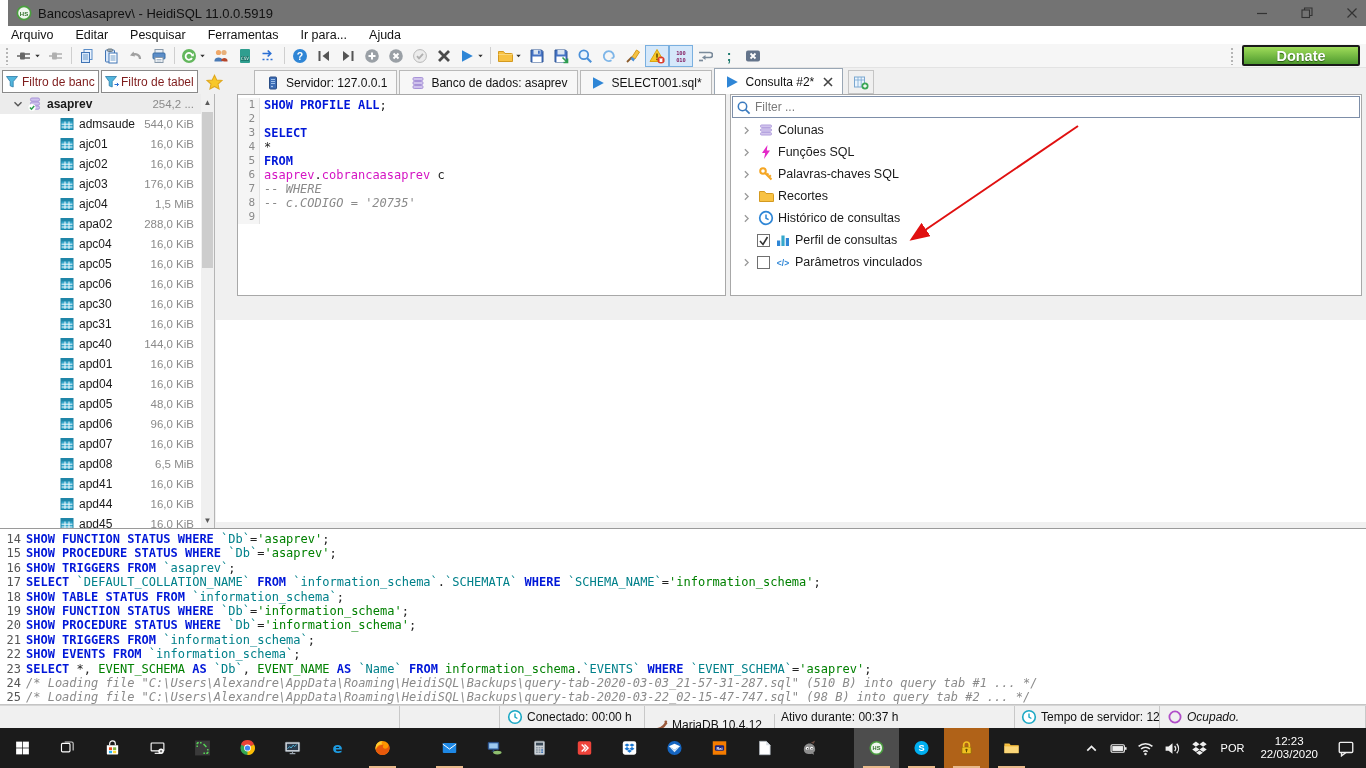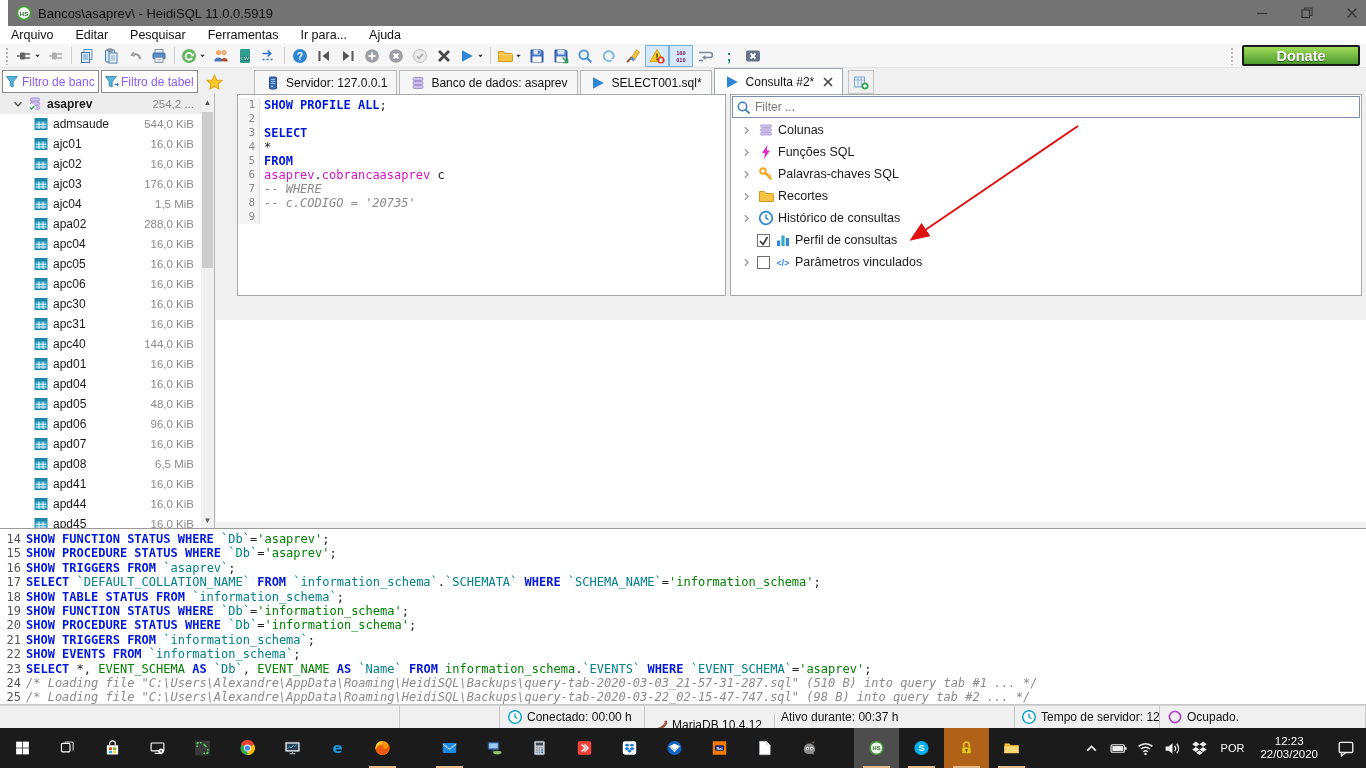--- a/index.html
+++ b/index.html
@@ -23,36 +23,36 @@
   .tbsep{width:1px;height:17px;background:#cfcfcf;margin:0 3px}
   .ic{display:inline-flex;width:17px;height:17px;align-items:center;justify-content:center}
   .ic svg{width:16px;height:16px}
   .caret{margin-left:1px;display:inline-flex}
   .caret svg{width:9px;height:9px}
   .donate{position:absolute;right:6px;top:1px;height:21px;width:118px;border:2px solid #1a1a1a;border-radius:2px;background:linear-gradient(#9fdc5a,#4e9a2e);color:#fff;font-weight:bold;font-size:14.5px;display:flex;align-items:center;justify-content:center;text-shadow:0 1px 1px #2a5a14}
   .dgrip{position:absolute;right:128px;top:3px}
   
   .subbar{left:0;top:68px;width:1366px;height:26px;background:#f0f0f0;display:flex;align-items:flex-end}
   .filterbox{position:relative;width:97px;height:23px;margin:1px 0 1px 2px;border:1px solid #8a8a8a;background:#fff}
-  .filterbox input{width:100%;height:100%;border:0;outline:0;padding-left:19px;font-size:12px;color:#8b5cf6;font-family:inherit;background:transparent}
+  .filterbox input{width:100%;height:100%;border:0;outline:0;padding-left:19px;font-size:12px;color:#7f1d1d;font-family:inherit;background:transparent}
   .filterbox .ic{position:absolute;left:1px;top:2px}
   .starbtn{width:24px;height:24px;display:flex;align-items:center;justify-content:center;margin:0 4px}
   .tabstrip{display:flex;align-items:flex-end;margin-left:24px;height:26px}
   .tab{height:24px;display:flex;align-items:center;padding:0 9px;background:#f7f7f7;border:1px solid #b9b9b9;border-bottom:none;margin-right:2px;font-size:12px;color:#111;gap:5px}
   .tab.active{background:#fff;height:26px;border-color:#9aa7b5}
   .tabx{display:inline-flex;margin-left:4px}
   .tabx svg{width:10px;height:10px}
   .newtab{width:26px;height:24px;display:flex;align-items:center;justify-content:center;background:#f0f0f0;border:1px solid #c5c5c5;margin-left:3px}
   
   .sidebar{left:0;top:94px;width:215px;height:434px;background:#fff;border-right:1px solid #b5b5b5;overflow:hidden}
   .tree{position:absolute;left:0;top:0;width:202px}
   .trow{height:20px;display:flex;align-items:center;font-size:12px;color:#1a1a1a}
   .trow .chev{width:16px;margin-left:10px;display:flex;justify-content:center}
   .trow.root{background:#ececec;font-weight:bold}
-  .trow.child{padding-left:32px}
+  .trow.child{padding-left:58px}
   .trow .nm{margin-left:4px;white-space:nowrap}
   .trow .sz{margin-left:auto;padding-right:8px;color:#8a8a8a;font-size:11.5px;font-weight:normal}
   .vscroll{position:absolute;right:0;top:0;width:13px;height:434px;background:#f0f0f0}
   .varrow{height:16px;display:flex;align-items:center;justify-content:center;color:#5a5a5a;font-size:8px}
   .varrow.dn{position:absolute;bottom:0;left:0;right:0}
   .vthumb{position:absolute;left:1px;right:1px;top:18px;height:156px;background:#cdcdcd}
   .mainbg{left:215px;top:94px;width:1151px;height:434px;background:#f0f0f0}
   .emptyarea{left:216px;top:320px;width:1150px;height:202px;background:#fff}
   
   .panel{background:#fff;border:1px solid #a8a8a8}
@@ -1023,21 +1023,21 @@
       </div>
       <div class="seg" style="width: 145px;">
         <span class="ic">
           <svg viewBox="0 0 16 16">
             <circle cx="8" cy="8" r="6.3" fill="#fff" stroke="#1ba8c4" stroke-width="1.6"></circle>
             <path d="M8 4.6v3.6l2.4 1.3" fill="none" stroke="#1ba8c4" stroke-width="1.4"></path>
           </svg>
         </span>
         <span>Tempo de servidor: 12</span>
       </div>
-      <div class="seg" style="width: 206px;">
+      <div class="seg" style="width: 206px; font-style: italic;">
         <span class="ic">
           <svg viewBox="0 0 16 16">
             <circle cx="8" cy="8" r="5.6" fill="none" stroke="#b04ec8" stroke-width="1.8"></circle>
           </svg>
         </span>
         <span>Ocupado.</span>
       </div>
     </div>
 
   <div class="abs taskbar">

